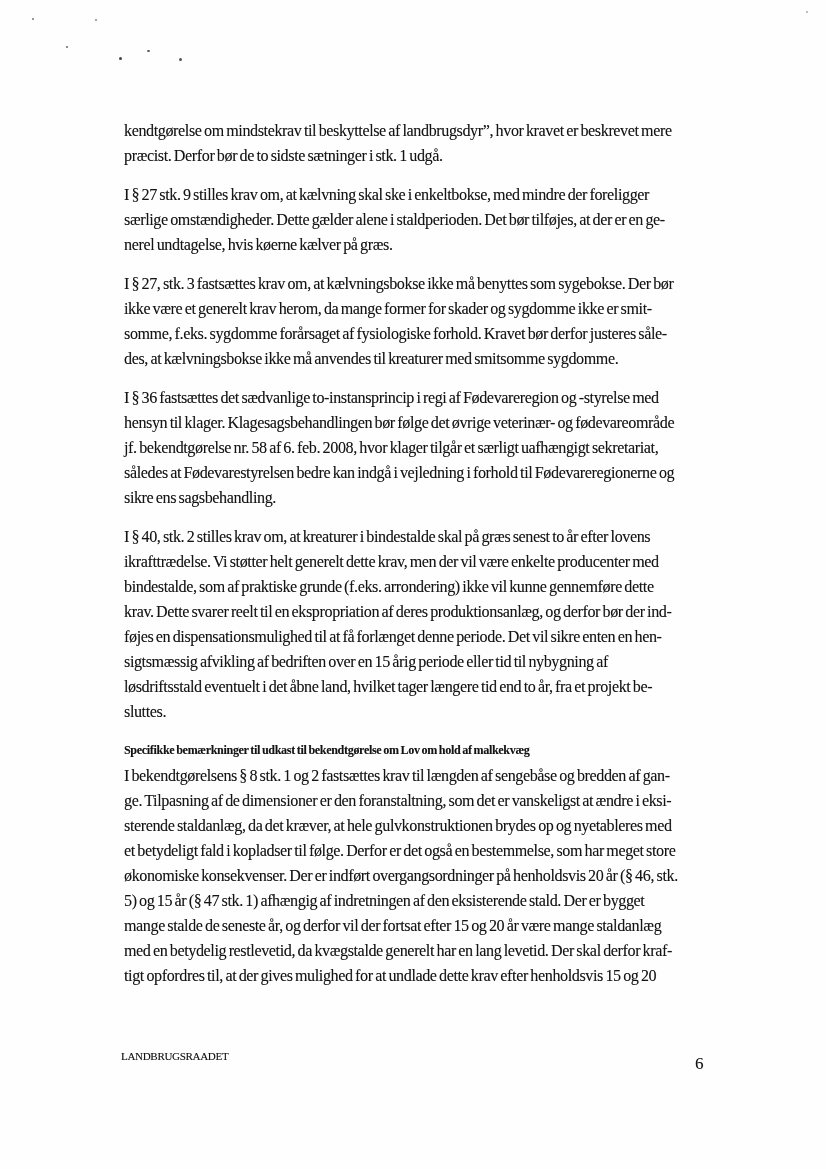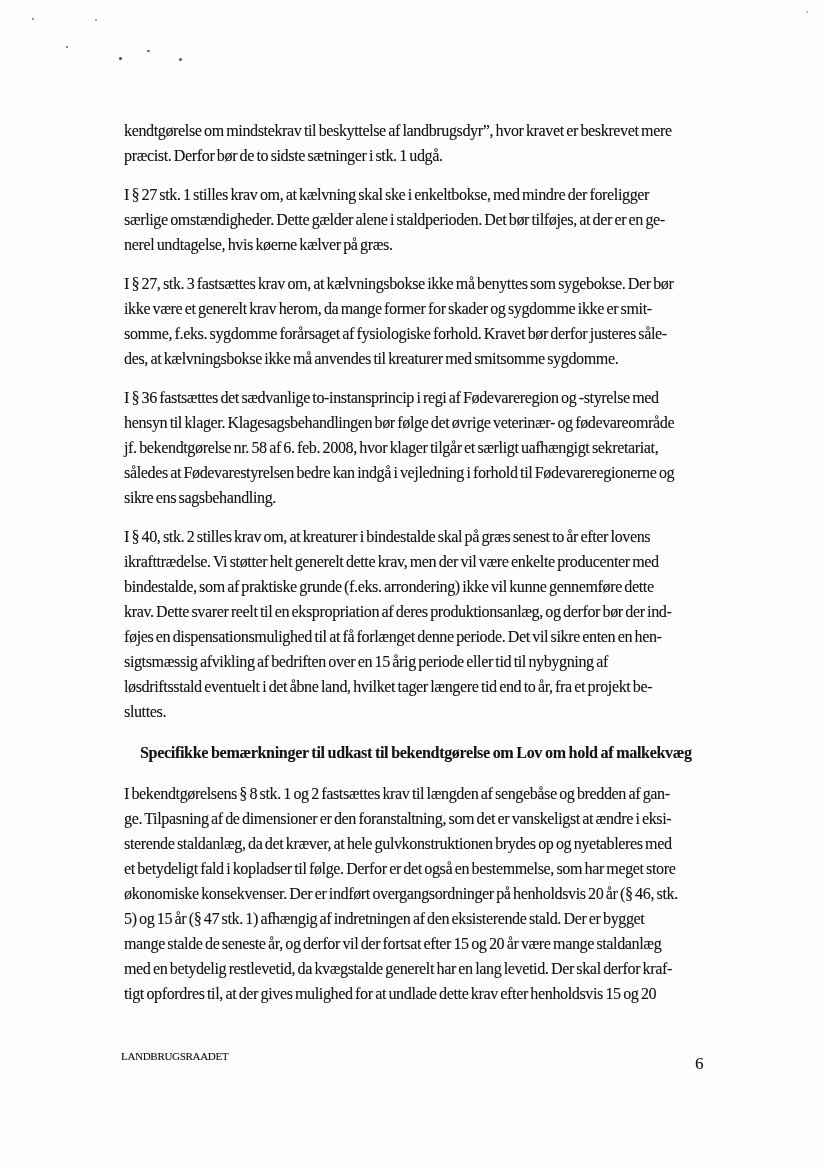--- a/index.html
+++ b/index.html
@@ -26,22 +26,22 @@
   .para {
     margin: 0 0 14px 0;
     font-size: 16px;
     line-height: 25px;
     white-space: pre;
     letter-spacing: -0.35px;
     word-spacing: -1.2px;
     text-shadow: 0.2px 0.2px 0 rgba(0,0,0,0.35);
   }
   .heading {
-    margin: 16px;
-    font-size: 16px;
+    margin: 0;
+    font-size: 12px;
     line-height: 25px;
     font-weight: 700;
     white-space: pre;
     letter-spacing: -0.3px;
     word-spacing: -0.8px;
     text-shadow: 0.2px 0.2px 0 rgba(0,0,0,0.35);
   }
   .footer-org {
     position: absolute;
     left: 121px; top: 1050px;
@@ -69,21 +69,21 @@
   <div class="speck" style="left:95px;  top:19px; width:2px; height:2px; background:#888;"></div>
   <div class="speck" style="left:66px;  top:46px; width:2px; height:2px; background:#666;"></div>
   <div class="speck" style="left:119px; top:57px; width:3px; height:3px; background:#444;"></div>
   <div class="speck" style="left:147px; top:50px; width:3px; height:2px; background:#555;"></div>
   <div class="speck" style="left:179px; top:58px; width:3px; height:3px; background:#555;"></div>
   <div class="speck" style="left:806px; top:11px; width:2px; height:2px; background:#aaa;"></div>
 
   <main class="content">
     <p class="para">kendtgørelse om mindstekrav til beskyttelse af landbrugsdyr”, hvor kravet er beskrevet mere
 præcist. Derfor bør de to sidste sætninger i stk. 1 udgå.</p>
-    <p class="para">I § 27 stk. 1 stilles krav om, at kælvning skal ske i enkeltbokse, med mindre der foreligger
+    <p class="para">I § 27 stk. 9 stilles krav om, at kælvning skal ske i enkeltbokse, med mindre der foreligger
 særlige omstændigheder. Dette gælder alene i staldperioden. Det bør tilføjes, at der er en ge-
 nerel undtagelse, hvis køerne kælver på græs.</p>
     <p class="para">I § 27, stk. 3 fastsættes krav om, at kælvningsbokse ikke må benyttes som sygebokse. Der bør
 ikke være et generelt krav herom, da mange former for skader og sygdomme ikke er smit-
 somme, f.eks. sygdomme forårsaget af fysiologiske forhold. Kravet bør derfor justeres såle-
 des, at kælvningsbokse ikke må anvendes til kreaturer med smitsomme sygdomme.</p>
     <p class="para">I § 36 fastsættes det sædvanlige to-instansprincip i regi af Fødevareregion og -styrelse med
 hensyn til klager. Klagesagsbehandlingen bør følge det øvrige veterinær- og fødevareområde
 jf. bekendtgørelse nr. 58 af 6. feb. 2008, hvor klager tilgår et særligt uafhængigt sekretariat,
 således at Fødevarestyrelsen bedre kan indgå i vejledning i forhold til Fødevareregionerne og

